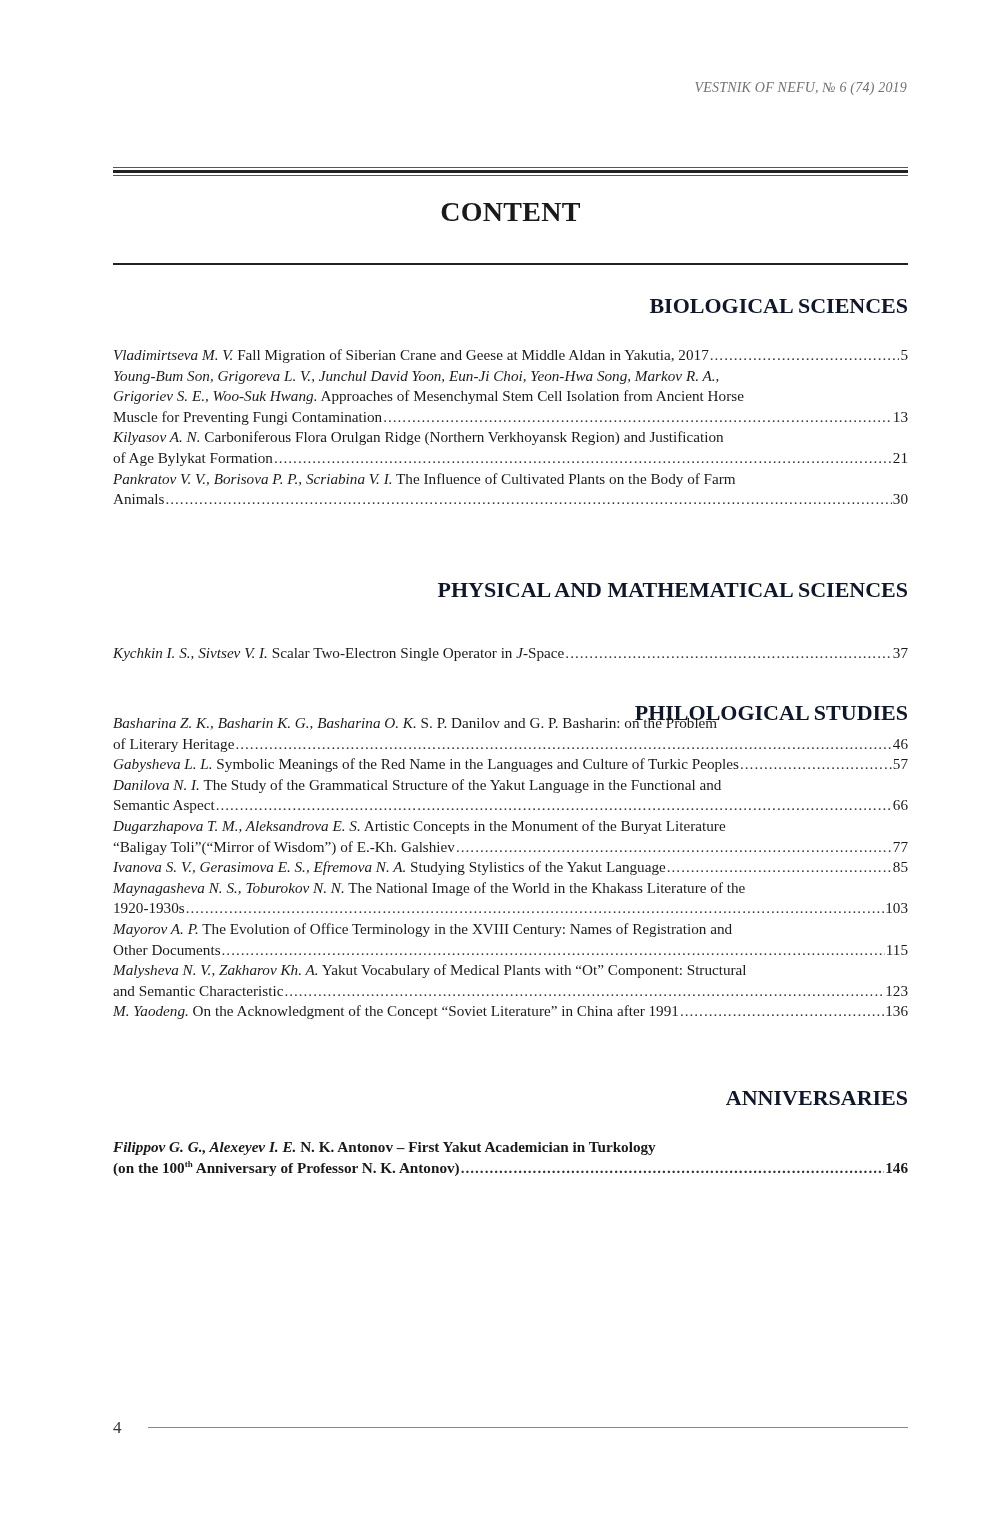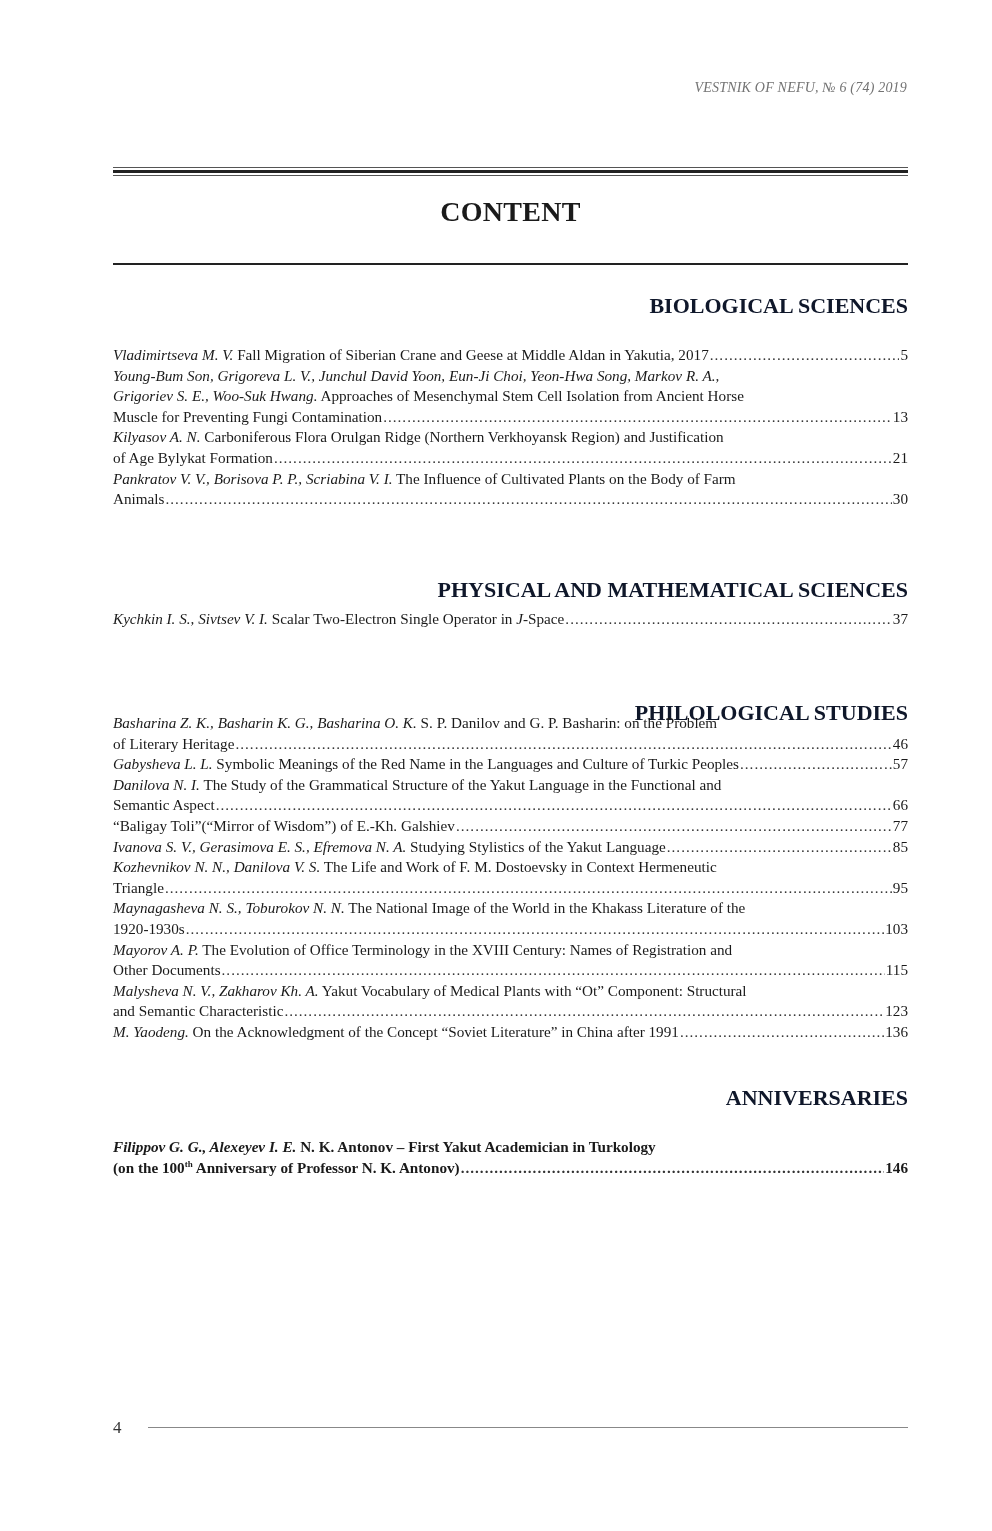--- a/index.html
+++ b/index.html
@@ -71,21 +71,21 @@
     <div><span class="authors">Pankratov V. V., Borisova P. P., Scriabina V. I.</span> <span>The Influence of Cultivated Plants on the Body of Farm</span></div>
     <div class="line">
       <span class="text">Animals</span>
       <span class="dots"></span>
       <span class="page">30</span>
     </div>
   </div>
 </div>
 
 <div class="section-head" style="top:558px;margin-top:19px;">PHYSICAL AND MATHEMATICAL SCIENCES</div>
-<div class="entries" style="top:609px;">
+<div class="entries" style="top:643px;">
   <div class="entry">
     <div class="line">
       <span class="text"><span class="authors">Kychkin I. S., Sivtsev V. I.</span> <span>Scalar Two-Electron Single Operator in</span> <i>J</i><span>-Space</span></span>
       <span class="dots"></span>
       <span class="page">37</span>
     </div>
   </div>
 </div>
 
 <div class="section-head" style="top:662px;margin-top:38px;">PHILOLOGICAL STUDIES</div>
@@ -107,39 +107,32 @@
   </div>
   <div class="entry">
     <div><span class="authors">Danilova N. I.</span> <span>The Study of the Grammatical Structure of the Yakut Language in the Functional and</span></div>
     <div class="line">
         <span class="text">Semantic Aspect</span>
         <span class="dots"></span>
         <span class="page">66</span>
       </div>
   </div>
   <div class="entry">
+    <div><span class="authors">Dugarzhapova T. M., Aleksandrova E. S.</span> <span>Artistic Concepts in the Monument of the Buryat Literature</span></div>
     <div class="line">
         <span class="text">“Baligay Toli”(“Mirror of Wisdom”) of E.-Kh. Galshiev</span>
         <span class="dots"></span>
         <span class="page">77</span>
       </div>
   </div>
   <div class="entry">
     <div class="line">
         <span class="text"><span class="authors">Ivanova S. V., Gerasimova E. S., Efremova N. A.</span> <span>Studying Stylistics of the Yakut Language</span></span>
         <span class="dots"></span>
         <span class="page">85</span>
-      </div>
-  </div>
-  <div class="entry">
-    <div><span class="authors">Kozhevnikov N. N., Danilova V. S.</span> <span>The Life and Work of F. M. Dostoevsky in Context Hermeneutic</span></div>
-    <div class="line">
-        <span class="text">Triangle</span>
-        <span class="dots"></span>
-        <span class="page">95</span>
       </div>
   </div>
   <div class="entry">
     <div><span class="authors">Maynagasheva N. S., Toburokov N. N.</span> <span>The National Image of the World in the Khakass Literature of the</span></div>
     <div class="line">
         <span class="text">1920-1930s</span>
         <span class="dots"></span>
         <span class="page">103</span>
       </div>
   </div>

